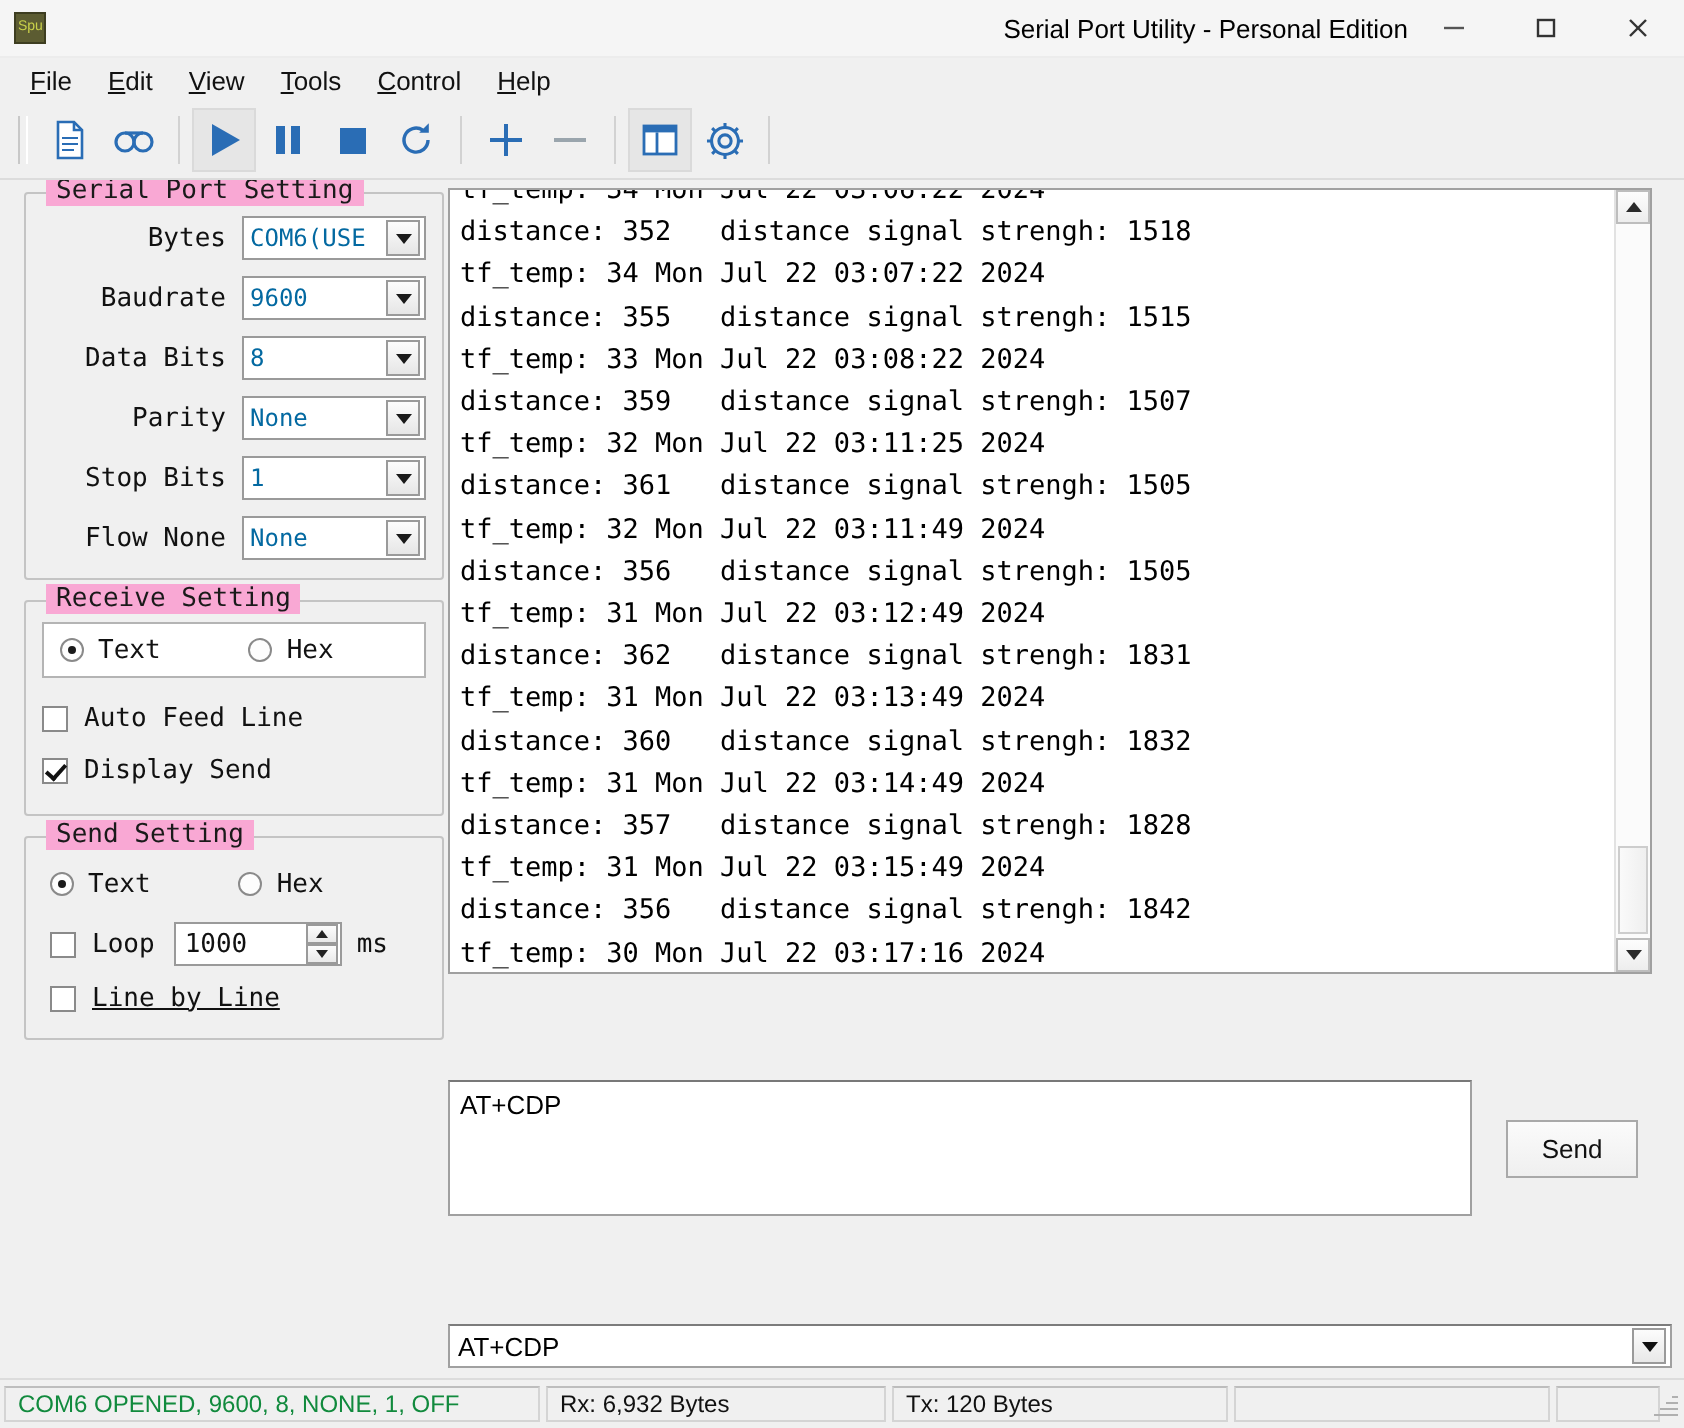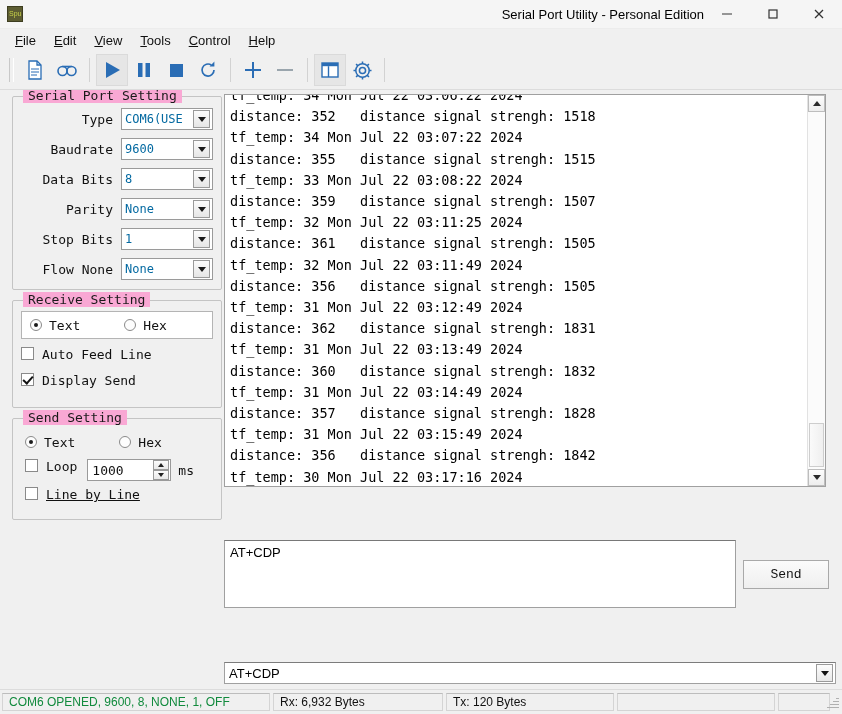--- a/index.html
+++ b/index.html
@@ -211,21 +211,21 @@
   }
   .radio.checked::after {
     content: "";
     position: absolute;
     left: 3px; top: 3px;
     width: 4px; height: 4px;
     border-radius: 50%;
     background: #1a1a1a;
   }
   .cb-row {
-    display: flex; align-items: flex-start;
+    display: flex; align-items: center;
     height: 24px;
     font-family: "DejaVu Sans Mono", monospace;
     font-size: 13px; color: #111;
     margin-bottom: 2px;
   }
   .cbox {
     width: 13px; height: 13px;
     border: 1px solid #8a8a8a;
     background: #fff;
     margin-right: 8px;
@@ -356,27 +356,27 @@
     padding: 4px 5px;
     box-sizing: border-box;
     overflow: hidden;
     white-space: pre-wrap;
   }
   .send-btn-wrap {
     flex: 0 0 100px;
     display: flex; align-items: center; justify-content: center;
   }
   .send-btn {
-    width: 86px; height: 29px;
+    width: 66px; height: 29px;
     background: linear-gradient(#fbfbfb,#efefef);
     border: 1px solid #a9a9a9;
     box-sizing: border-box;
     display: flex; align-items: center; justify-content: center;
     font-size: 13px; color: #111;
-    font-family: Liberation Mono, monospace;
+    font-family: Liberation Sans, sans-serif;
   }
   .history-row {
     flex: 0 0 auto;
     display: flex;
     margin-top: 7px;
     margin-right: 6px;
     margin-bottom: 5px;
   }
   .history-combo {
     flex: 1 1 auto;
@@ -567,21 +567,21 @@
   </div>
 
   <div class="body">
 
     <div class="left-pane">
 
       <div class="group">
         <div class="group-title">Serial Port Setting</div>
 
         <div class="field-row">
-          <div class="field-label">Type</div>
+          <div class="field-label">Bytes</div>
           <div class="combo">
             <div class="combo-val">COM6(USE</div>
             <div class="combo-arrow">
                 <i></i>
               </div>
           </div>
         </div>
 
         <div class="field-row">
           <div class="field-label">Baudrate</div>

